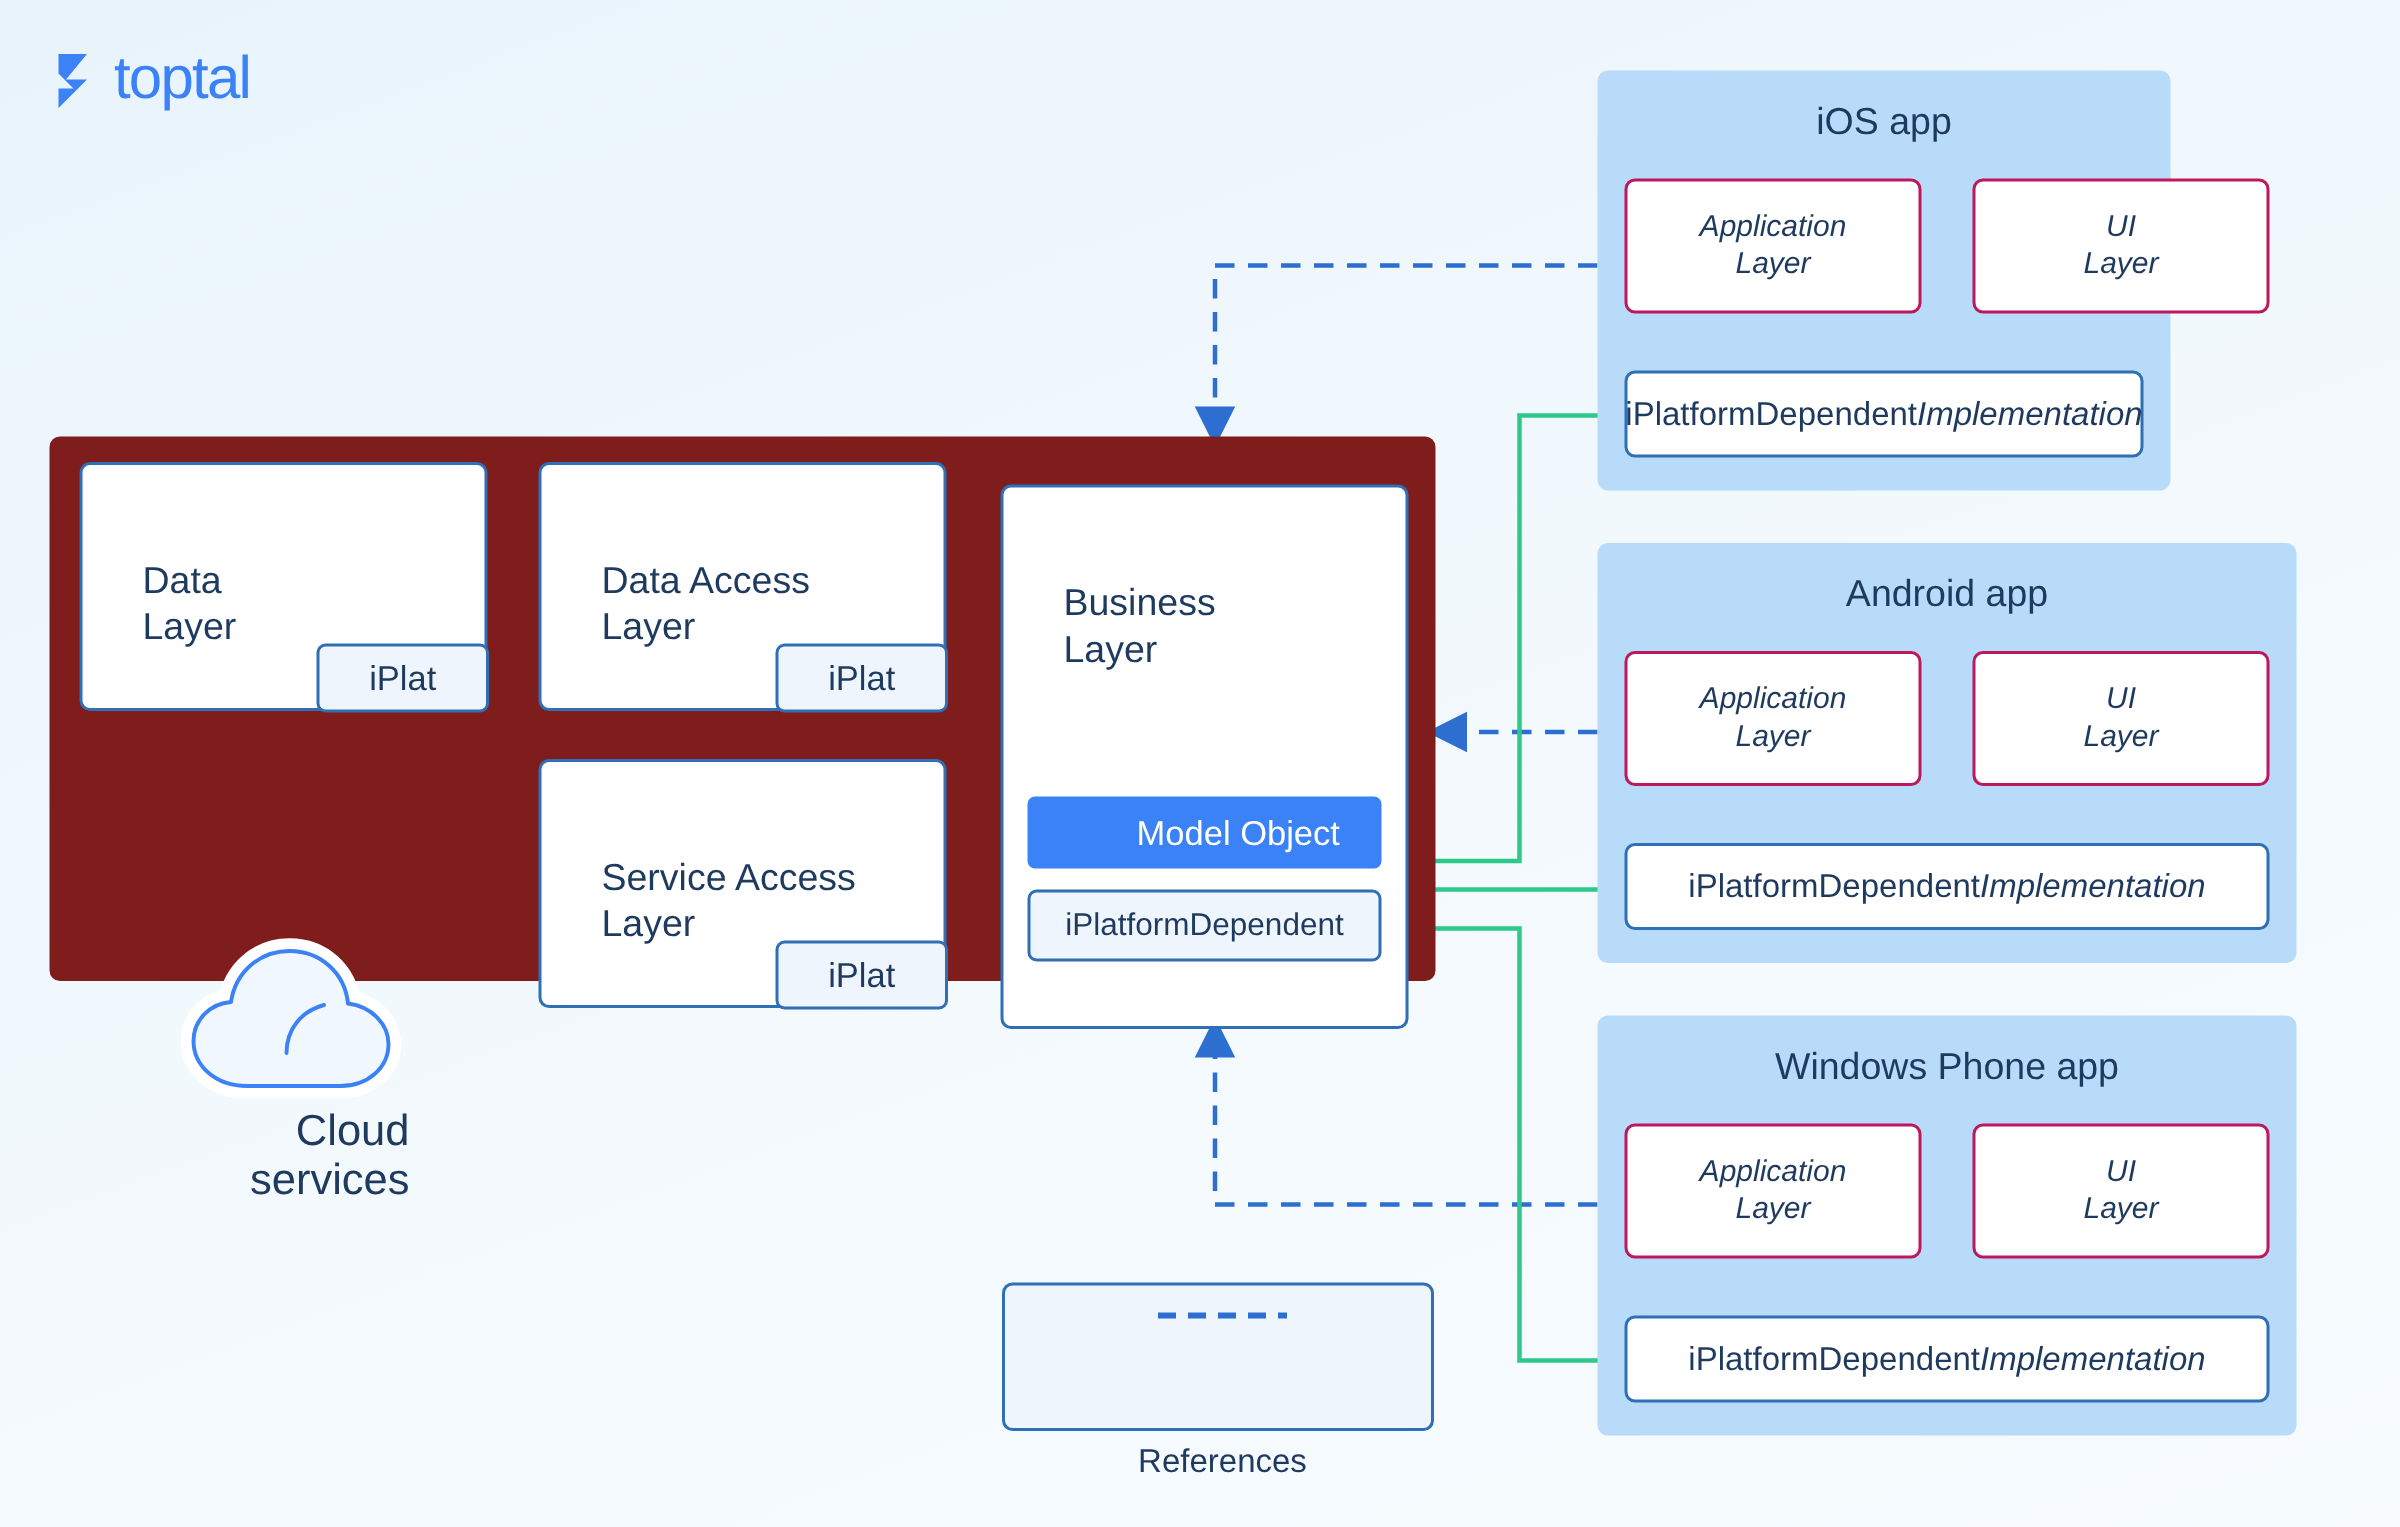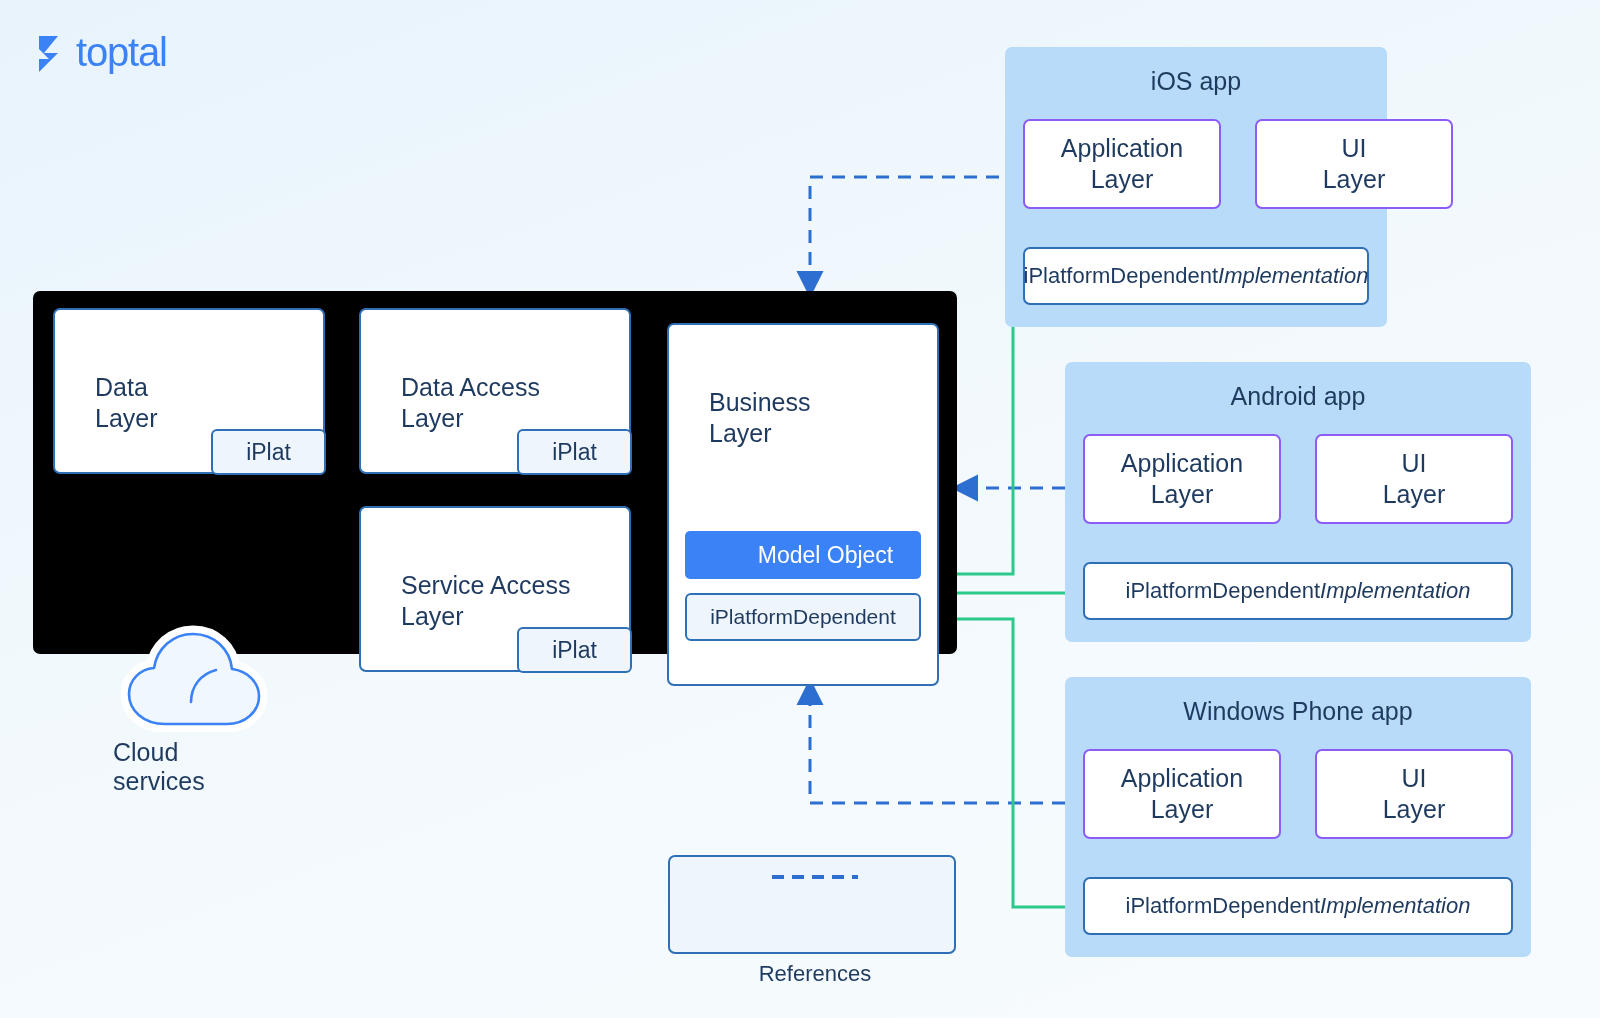--- a/index.html
+++ b/index.html
@@ -17,21 +17,21 @@
   #logo { position: absolute; left: 36px; top: 32px; display: flex; align-items: flex-start; gap: 6px; }
   #logo .mark { width: 34px; height: 44px; }
   #logo .word { font-size: 40px; letter-spacing: -1.2px; color: #3b82f6; font-weight: 400; line-height: 1; }
 
   
   #wires { position: absolute; inset: 0; width: 1600px; height: 1018px; pointer-events: none; }
 
   
   #core {
     position: absolute; left: 33px; top: 291px; width: 924px; height: 363px;
-    background: #000000; border-radius: 7px;
+    background: #7f1d1d; border-radius: 7px;
   }
   .layer-box {
     position: absolute; background: #ffffff;
     border: 2px solid #2f6fb5; border-radius: 7px;
   }
   .layer-title { position: absolute; left: 40px; top: 62px; font-size: 25px; line-height: 1.23; color: #1f3a5f; white-space: pre-line; }
 
   .iplat {
     position: absolute; right: -3px; bottom: -3px; width: 115px; height: 46px;
     background: #eef5fc; border: 2px solid #2f6fb5; border-radius: 6px;
@@ -51,40 +51,40 @@
   }
   #iplatdep-core {
     position: absolute; left: 16px; top: 268px; width: 236px; height: 48px;
     background: #eef5fc; border: 2px solid #2f6fb5; border-radius: 6px;
     display: flex; align-items: center; justify-content: center; font-size: 21px; color: #1f3a5f;
   }
 
   
   #cloud-group { position: absolute; left: 113px; top: 624px; width: 160px; }
   #cloud-icon { width: 160px; height: 108px; display: block; }
-  #cloud-label { text-align: left; font-size: 25px; color: #1f3a5f; margin-top: 6px; }
+  #cloud-label { text-align: right; font-size: 29px; color: #1f3a5f; margin-top: 6px; }
 
   
   .app-panel { position: absolute; background: #b7dbf9; border-radius: 7px; }
   .app-title { text-align: center; font-size: 25px; color: #1f3a5f; padding-top: 20px; }
   .app-sub {
-    position: absolute; background: #ffffff; border: 2px solid #8b5cf6; border-radius: 7px;
+    position: absolute; background: #ffffff; border: 2px solid #be185d; border-radius: 7px;
     display: flex; align-items: center; justify-content: center;
-    font-size: 25px; line-height: 1.23; text-align: center; color: #1f3a5f; white-space: pre-line;
+    font-size: 20px; line-height: 1.23; text-align: center; color: #1f3a5f; white-space: pre-line; font-style: italic;
   }
   .app-impl {
     position: absolute; left: 18px; right: 18px; height: 58px;
     background: #ffffff; border: 2px solid #2f6fb5; border-radius: 7px;
     display: flex; align-items: center; justify-content: center; font-size: 22px; color: #1f3a5f;
   }
   .app-impl i { font-style: italic; }
   .app-sub.app-left  { left: 18px;  width: 198px; height: 90px; }
   .app-sub.app-right { left: 250px; width: 198px; height: 90px; }
 
-  #panel-ios     { left: 1005px; top: 47px;  width: 382px; height: 280px; }
+  #panel-ios     { left: 1065px; top: 47px;  width: 382px; height: 280px; }
   #panel-android { left: 1065px; top: 362px; width: 466px; height: 280px; }
   #panel-windows { left: 1065px; top: 677px; width: 466px; height: 280px; }
 
   
   #legend {
     position: absolute; left: 668px; top: 855px; width: 288px; height: 99px;
     background: #eef5fc; border: 2px solid #2f6fb5; border-radius: 7px;
   }
   .legend-row { position: absolute; left: 28px; right: 22px; height: 30px; display: flex; align-items: center; flex-direction: column; }
   .legend-row .swatch { width: 86px; height: 4px; flex: 0 0 86px; }

